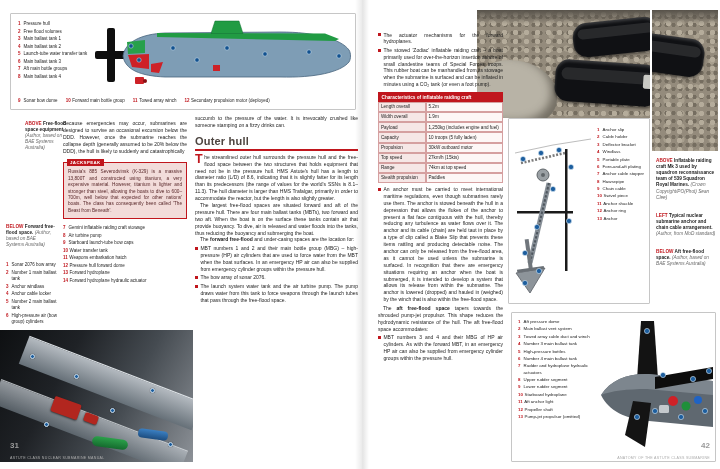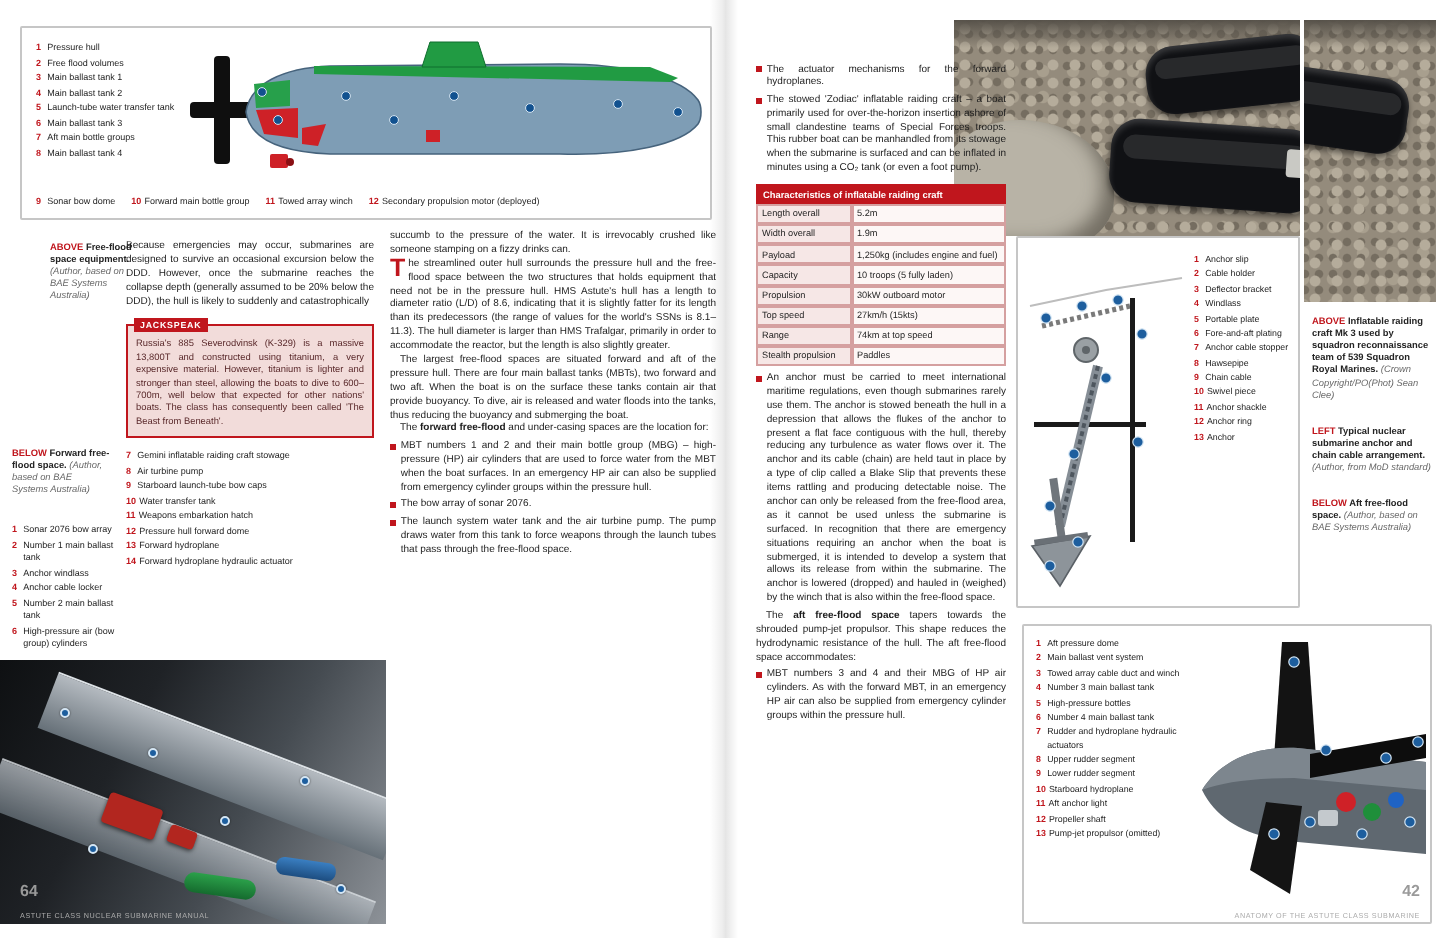--- a/index.html
+++ b/index.html
@@ -268,20 +268,21 @@
     <div class="dot" style="left:30px;top:24px;"></div>
     <div class="dot" style="left:74px;top:44px;"></div>
     <div class="dot" style="left:44px;top:92px;"></div>
     <div class="dot" style="left:110px;top:78px;"></div>
     <div class="dot" style="left:150px;top:58px;"></div>
     <div class="dot" style="left:168px;top:112px;"></div>
   </div>
 
   <div class="abs" style="left:195px;top:115px;width:163px;">
     <div class="body">succumb to the pressure of the water. It is irrevocably crushed like someone stamping on a fizzy drinks can.</div>
+    <div class="h2">Outer hull</div>
     <div class="body">
       <span class="dcap">T</span><span>he streamlined outer hull surrounds the pressure hull and the free-flood space between the two structures that holds equipment that need not be in the pressure hull. HMS Astute's hull has a length to diameter ratio (L/D) of 8.6, indicating that it is slightly fatter for its length than its predecessors (the range of values for the world's SSNs is 8.1–11.3). The hull diameter is larger than HMS Trafalgar, primarily in order to accommodate the reactor, but the length is also slightly greater.</span>
     </div>
     <div class="body ind">The largest free-flood spaces are situated forward and aft of the pressure hull. There are four main ballast tanks (MBTs), two forward and two aft. When the boat is on the surface these tanks contain air that provide buoyancy. To dive, air is released and water floods into the tanks, thus reducing the buoyancy and submerging the boat.</div>
     <div class="body ind">
       <span>The </span><b>forward free-flood</b><span> and under-casing spaces are the location for:</span>
     </div>
     <div style="margin-top:2px;">
 
         <div class="bul">
@@ -294,21 +295,21 @@
           <span>The bow array of sonar 2076.</span>
         </div>
 
         <div class="bul">
           <span class="sq"></span>
           <span>The launch system water tank and the air turbine pump. The pump draws water from this tank to force weapons through the launch tubes that pass through the free-flood space.</span>
         </div>
       </div>
   </div>
 
-  <div class="abs folio" style="left:10px;top:441px;">64</div>
+  <div class="abs folio" style="left:10px;top:441px;">31</div>
   <div class="abs footline" style="left:10px;top:456px;">ASTUTE CLASS NUCLEAR SUBMARINE MANUAL</div>
 
   <div class="abs pebbles" style="left:477px;top:10px;width:173px;height:108px;">
     <div class="ridge"></div>
     <div class="rock"></div>
     <div class="boat" style="left:96px;top:10px;width:86px;height:34px;transform:rotate(-6deg);">
       <div class="tube"></div>
     </div>
     <div class="boat" style="left:78px;top:52px;width:104px;height:42px;transform:rotate(4deg);">
       <div class="tube"></div>

